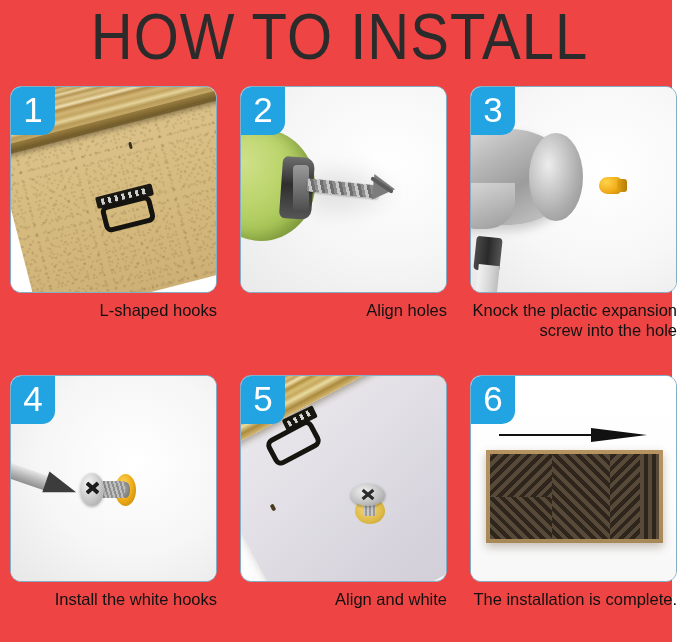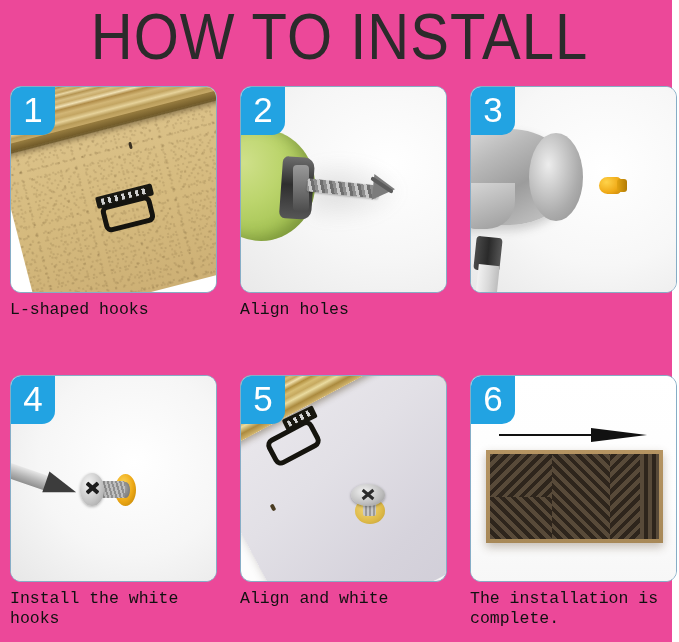--- a/index.html
+++ b/index.html
@@ -9,21 +9,21 @@
     height: 642px;
     background: #ffffff;
     font-family: "Liberation Sans", sans-serif;
     overflow: hidden;
   }
 
   #page {
     position: relative;
     width: 672px;
     height: 642px;
-    background: #ec4899;
+    background: #ef4444;
   }
 
   
   #title {
     position: absolute;
     top: 2px;
     left: 0;
     width: 679px;
     text-align: center;
     font-size: 58px;
@@ -78,25 +78,25 @@
     line-height: 46px;
     text-align: center;
     font-weight: 400;
     z-index: 30;
     font-family: "Liberation Sans", sans-serif;
   }
 
   .caption {
     width: 100%;
     margin-top: 7px;
-    text-align: left;
+    text-align: right;
     font-size: 16.5px;
     line-height: 20px;
     color: #111111;
-    font-family: Liberation Mono, monospace;
+    font-family: Liberation Sans, sans-serif;
   }
 
   .scene { position: absolute; inset: 0; }
 
   
   .p1-sky {
     position: absolute; inset: 0;
     background: linear-gradient(160deg,#bfe0f2 0%,#d9ecf7 16%,#cfe5f4 24%, #cfe5f4 26%, #ffffff 27%);
   }
   .p1-sand {
@@ -474,20 +474,21 @@
           <div class="p3-claw"></div>
           <div class="p3-collar"></div>
           <div class="p3-handle"></div>
           <div class="p3-anchor">
             <div class="a-body"></div>
             <div class="a-lip"></div>
           </div>
         </div>
         <div class="badge">3</div>
       </div>
+      <div class="caption">Knock the plactic expansion screw into the hole</div>
     </div>
 
     <div class="step col1 row2">
       <div class="photo">
         <div class="scene">
           <div class="p4-wall"></div>
           <div class="p4-shaft"></div>
           <div class="p4-tip"></div>
           <div class="p4-anchor"></div>
           <div class="p4-anchor-hole"></div>

